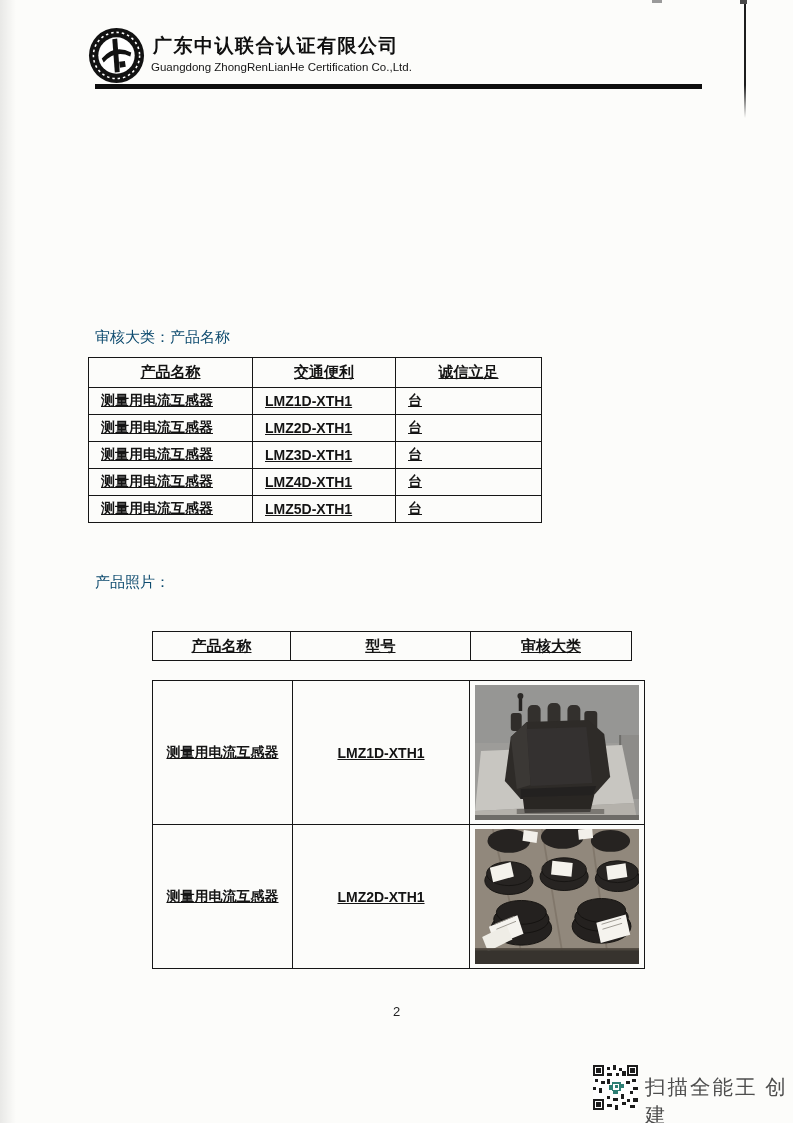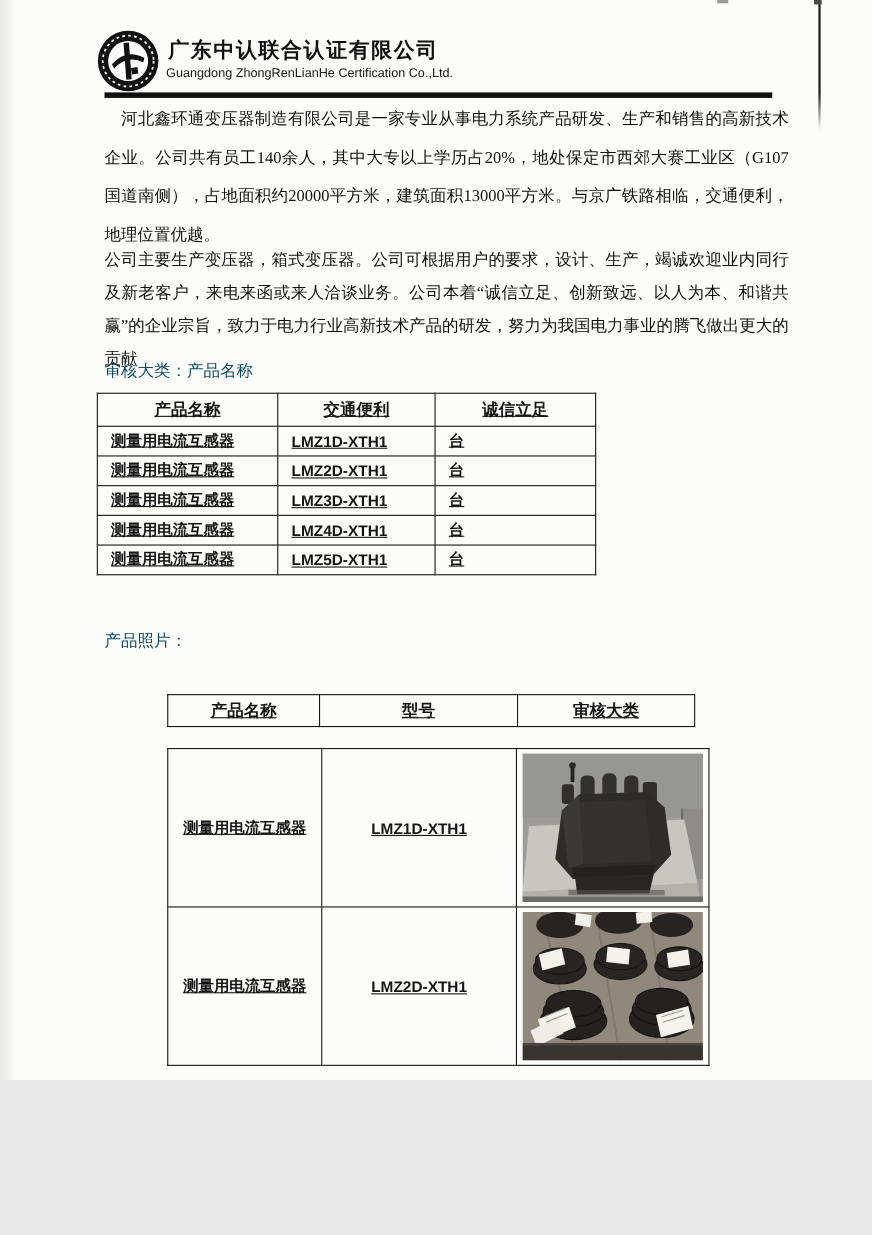--- a/index.html
+++ b/index.html
@@ -1,17 +1,17 @@
 <!DOCTYPE html>
 <html><head>
 <meta charset="utf-8">
 <style>
   html,body{margin:0;padding:0;background:#e8e8e8;}
   .page{
-    position:relative;width:793px;height:982px;margin:0 auto;
+    position:relative;width:793px;height:1123px;margin:0 auto;
     background:#fcfcfa;overflow:hidden;color:#151515;
     font-family:"Liberation Sans",sans-serif;
   }
   
   .scan-edge-left{position:absolute;left:0;top:0;width:16px;height:100%;
     background:linear-gradient(90deg,rgba(0,0,0,0.08),rgba(0,0,0,0));}
   .scan-line-right{position:absolute;left:744px;top:0;width:2px;height:118px;
     background:linear-gradient(#1d1d1d 72%,rgba(25,25,25,0));}
   .scan-tick-1{position:absolute;left:652px;top:0;width:10px;height:3px;background:#9a9a9a;}
   .scan-tick-2{position:absolute;left:740px;top:0;width:7px;height:4px;background:#4a4a4a;}
@@ -73,22 +73,20 @@
     <circle cx="30" cy="30" r="23.5" fill="none" stroke="#fff" stroke-width="1.6" stroke-dasharray="2.5 3"></circle>
     <circle cx="30" cy="30" r="18.5" fill="#fff"></circle>
     <path d="M27.5 13 L32.5 13 L31.5 47 L26.5 47 Z" fill="#121212" transform="rotate(-6 30 30)"></path>
     <path d="M15 33 Q28 18 45 27 L44 31 Q29 24 17 37 Z" fill="#121212"></path>
     <rect x="33" y="36" width="6" height="6" fill="#121212" transform="rotate(-8 36 39)"></rect>
   </svg>
   <div class="company-cn">广东中认联合认证有限公司</div>
   <div class="company-en">Guangdong ZhongRenLianHe Certification Co.,Ltd.</div>
   <div class="header-rule"></div>
 
-  <div class="para p1">河北鑫环通变压器制造有限公司是一家专业从事电力系统产品研发、生产和销售的高新技术企业。公司共有员工140余人，其中大专以上学历占20%，地处保定市西郊大赛工业区（G107国道南侧），占地面积约20000平方米，建筑面积13000平方米。与京广铁路相临，交通便利，地理位置优越。</div>
-  <div class="para p2">公司主要生产变压器，箱式变压器。公司可根据用户的要求，设计、生产，竭诚欢迎业内同行及新老客户，来电来函或来人洽谈业务。公司本着“诚信立足、创新致远、以人为本、和谐共赢”的企业宗旨，致力于电力行业高新技术产品的研发，努力为我国电力事业的腾飞做出更大的贡献</div>
 
   <div class="section-label audit-label">审核大类：产品名称</div>
   <table class="t1">
     <colgroup>
         <col style="width:164px">
         <col style="width:143px">
         <col style="width:146px">
       </colgroup>
     <tbody>
         <tr>

